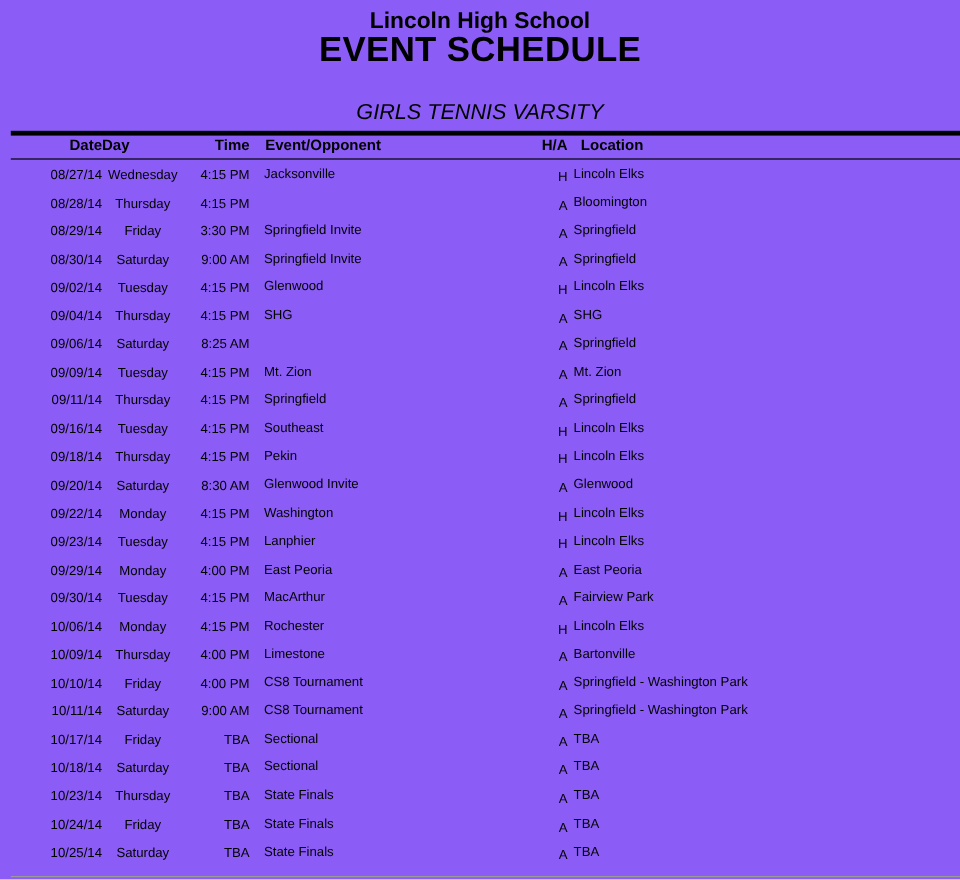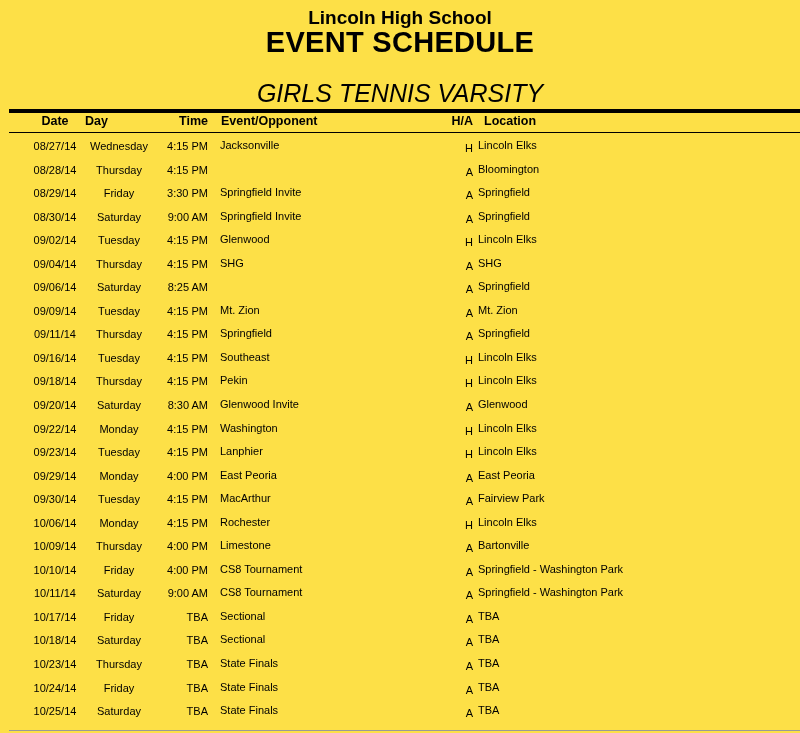--- a/index.html
+++ b/index.html
@@ -1,35 +1,35 @@
 <!DOCTYPE html>
 <html><head>
 <meta charset="utf-8">
 <style>
   html,body { margin:0; padding:0; background:#ffffff; }
   .page {
-    position:relative; width:800px; height:733px; background:#fde047;
+    position:relative; width:800px; height:733px; background:#8b5cf6;
     font-family:"Liberation Sans","DejaVu Sans",sans-serif; color:#000;
     overflow:hidden;
   }
   
   .t-center { position:absolute; left:0; right:0; text-align:center; white-space:pre; }
   .school  { top:7px;  font-size:19px;   font-weight:bold; line-height:22px; }
   .doc-title { top:29px; font-size:29px; font-weight:bold; line-height:26px; letter-spacing:0.3px; }
   .season  { top:66px; font-size:14.5px; font-weight:bold; font-style:italic; line-height:17px; }
-  .team    { top:82px; font-size:25px; font-style:italic; line-height:22px; }
+  .team    { top:82px; font-size:18px; font-style:italic; line-height:22px; }
 
   
   .rule { position:absolute; left:9px; right:0; background:#000; }
   .rule-thick  { top:109px;   height:3.5px; }
   .rule-thin   { top:131.5px; height:1.8px; }
   .rule-bottom { top:729.5px; height:1.2px; background:#999; }
 
   
-  .c-date     { position:absolute; left:25px;  width:60px;  text-align:center; }
+  .c-date     { position:absolute; left:25px;  width:60px;  text-align:right; }
   .c-day      { position:absolute; left:85px;  width:68px;  text-align:center; }
   .c-time     { position:absolute; left:145px; width:63px;  text-align:right; }
   .c-event    { position:absolute; left:220px; width:218px; text-align:left; }
   .c-ha       { position:absolute; left:443px; width:30px;  text-align:right; }
   .c-location { position:absolute; left:478px; width:315px; text-align:left; }
 
   
   .col-headers { position:absolute; top:114px; left:0; right:0; height:17px;
                  font-size:12.5px; font-weight:bold; line-height:15px; }
   .col-headers .c-day      { text-align:left; }

